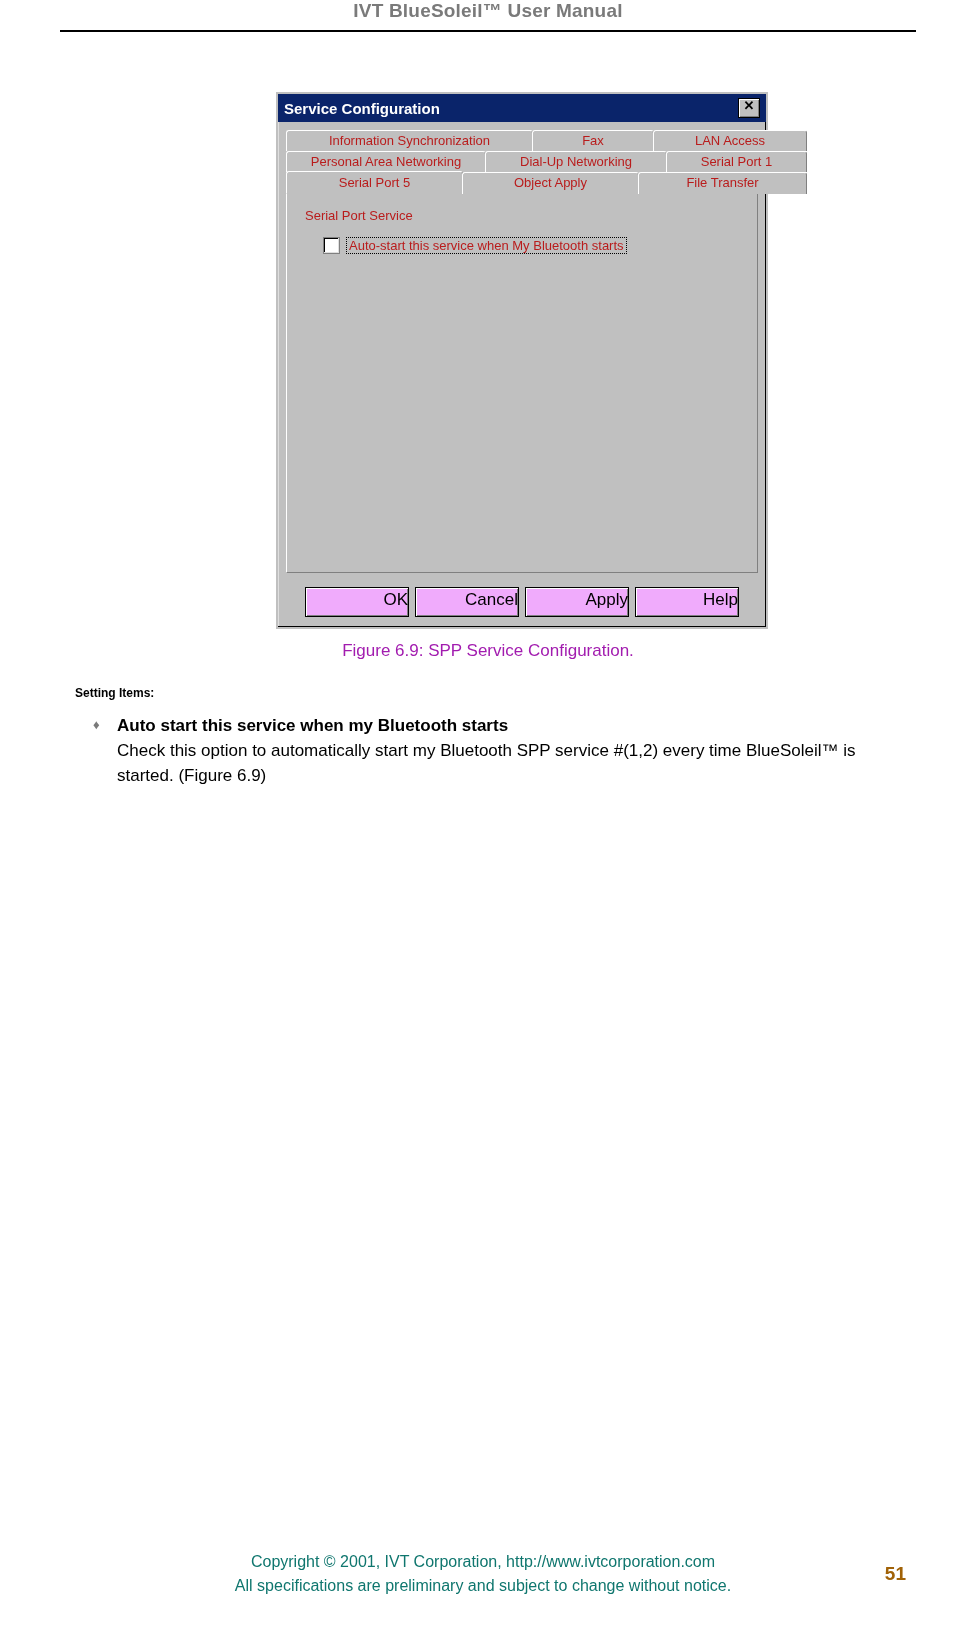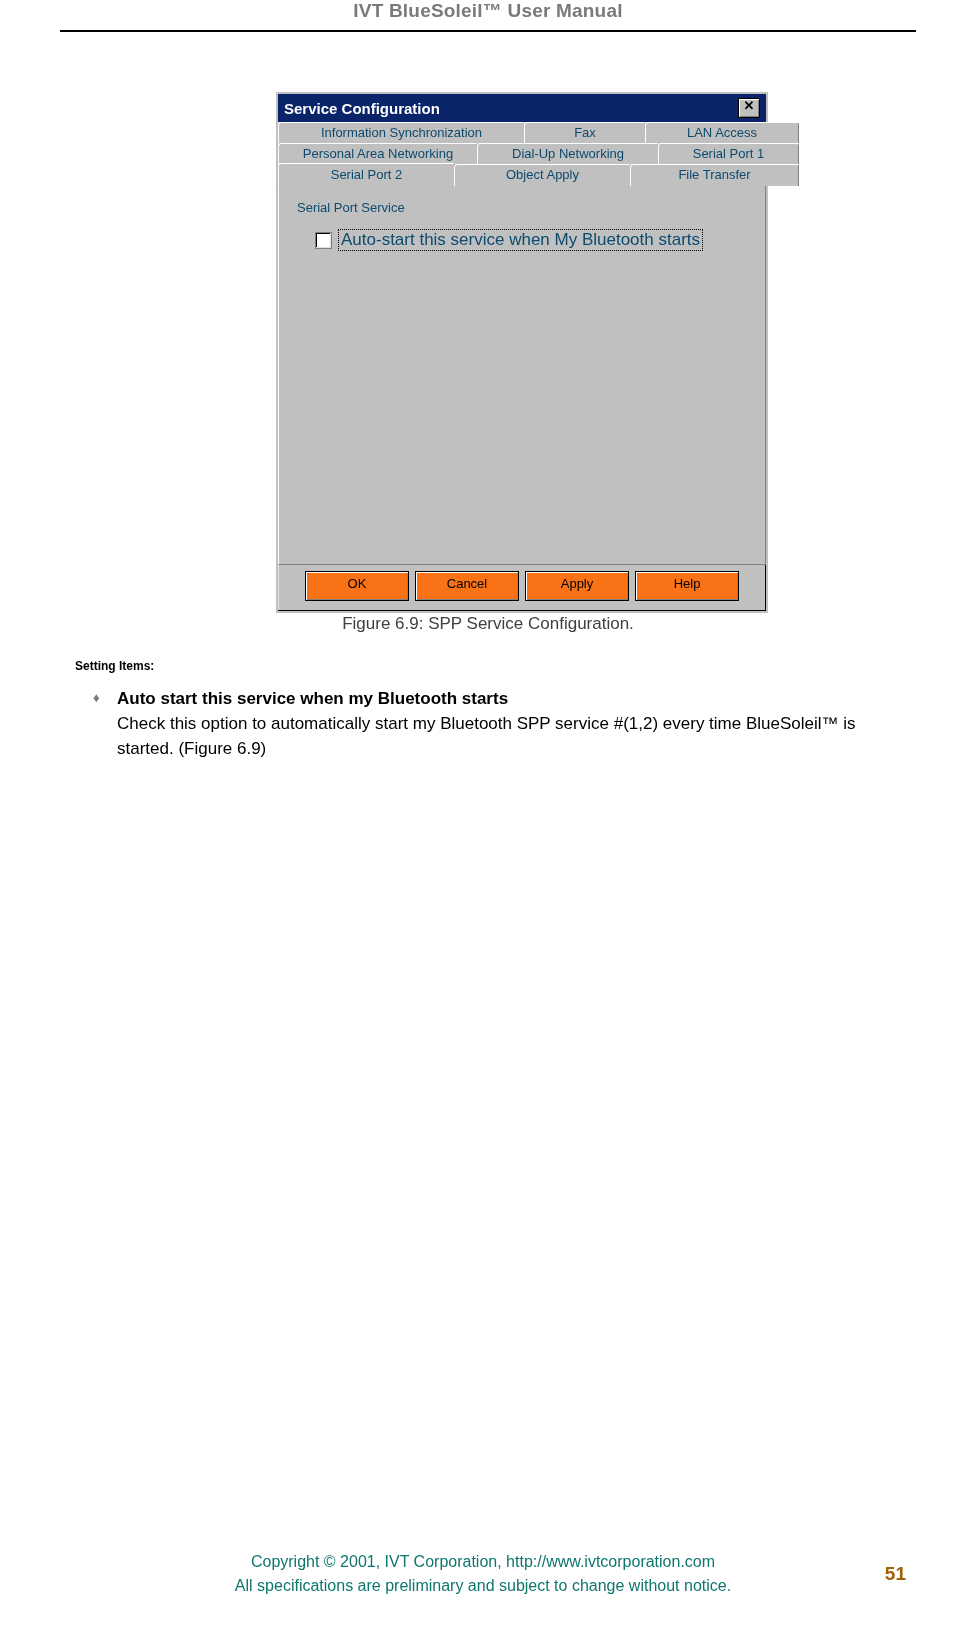--- a/index.html
+++ b/index.html
@@ -54,23 +54,24 @@
     box-shadow:inset 1px 1px 0 #fff, inset -1px -1px 0 #808080;
     font-family:Arial,sans-serif;
     font-size:13px;
     font-weight:bold;
     line-height:14px;
     text-align:center;
     color:#000;
     cursor:pointer;
   }
   .dlg-body{
+    padding:8px;
     font-family:"MS Sans Serif",Tahoma,Arial,sans-serif;
     font-size:13px;
-    color:#0c4a6e;
+    color:#b91c1c;
   }
   .tabs{
     position:relative;
   }
   .tabrow{display:flex;}
   .tab{
     background:#c0c0c0;
     border:1px solid #808080;
     border-bottom:none;
     border-top:1px solid #fff;
@@ -115,47 +116,47 @@
   .checkbox-box{
     width:15px;height:15px;
     background:#fff;
     border:1px solid #808080;
     box-shadow:inset -1px -1px 0 #dfdfdf, inset 1px 1px 0 #000;
     margin-right:6px;
     cursor:pointer;
     flex-shrink:0;
   }
   .checkbox-label{
-    font-size:17px;
+    font-size:13px;
     border:1px dotted #000;
     padding:0 2px;
   }
   .dlg-buttons{
     display:flex;
     gap:6px;
     justify-content:center;
     padding:6px 8px 10px 8px;
   }
   .btn{
     width:102px;
     height:28px;
-    background:#f97316;
+    background:#f0abfc;
     border:1px solid #000;
     box-shadow:inset 1px 1px 0 #fff, inset -1px -1px 0 #808080;
     font-family:"MS Sans Serif",Tahoma,Arial,sans-serif;
-    font-size:13px;
-    cursor:pointer;
-    text-align:center;
+    font-size:17px;
+    cursor:pointer;
+    text-align:right;
     line-height:24px;
   }
   .caption{
     text-align:center;
-    color:#404040;
+    color:#a21caf;
     font-size:17px;
-    margin:1px 0 24px 0;
+    margin:12px 0 24px 0;
   }
   .body-text{
     margin:0 75px;
     font-size:17px;
     line-height:1.45;
   }
   .body-text h4{
     font-size:12px;
     margin:0 0 12px 0;
   }
@@ -221,21 +222,21 @@
           <div class="tab" style="flex:0 0 225px">Information Synchronization</div>
           <div class="tab" style="flex:0 0 100px">Fax</div>
           <div class="tab" style="flex:0 0 132px">LAN Access</div>
         </div>
         <div class="tabrow row2">
           <div class="tab" style="flex:0 0 178px">Personal Area Networking</div>
           <div class="tab" style="flex:0 0 160px">Dial-Up Networking</div>
           <div class="tab" style="flex:0 0 119px">Serial Port 1</div>
         </div>
         <div class="tabrow row3">
-          <div class="tab active" style="flex:0 0 155px">Serial Port 2</div>
+          <div class="tab active" style="flex:0 0 155px">Serial Port 5</div>
           <div class="tab" style="flex:0 0 155px">Object Apply</div>
           <div class="tab" style="flex:0 0 147px">File Transfer</div>
         </div>
         <div class="tabpage">
           <div class="gb-label">Serial Port Service</div>
           <div class="checkbox-row">
             <div class="checkbox-box"></div>
             <span class="checkbox-label">Auto-start this service when My Bluetooth starts</span>
           </div>
         </div>

